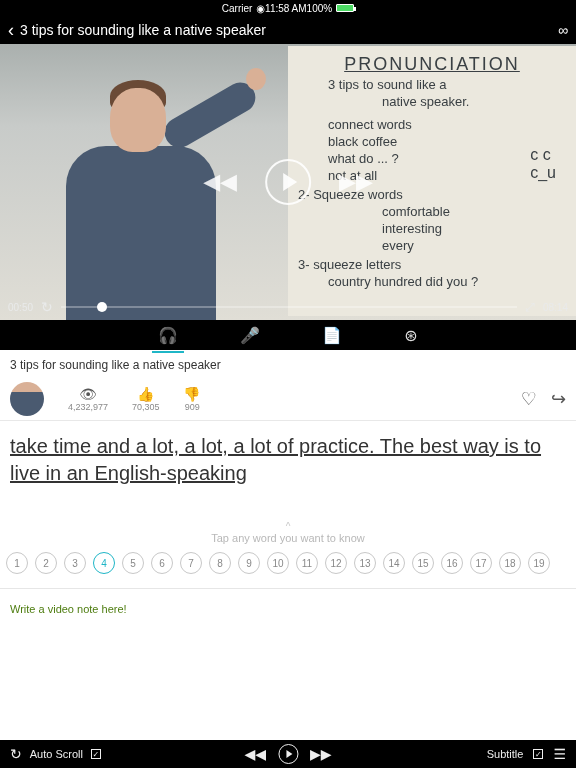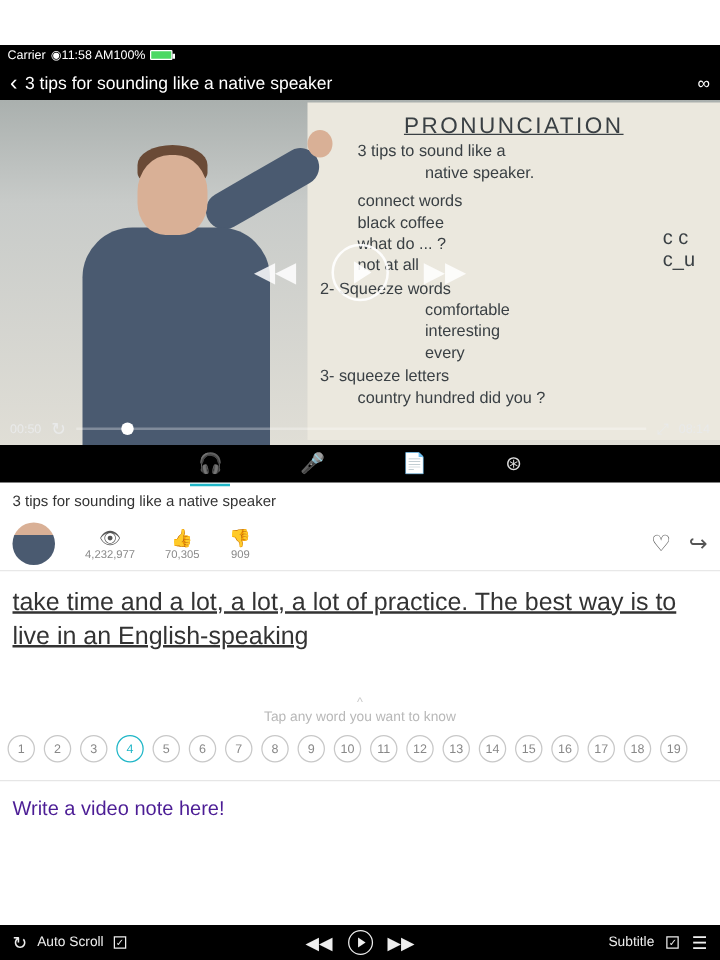--- a/index.html
+++ b/index.html
@@ -1,29 +1,29 @@
 <!DOCTYPE html>
 <html><head>
 <meta charset="utf-8">
 <style>
 * { margin: 0; padding: 0; box-sizing: border-box; font-family: -apple-system, Helvetica, Arial, sans-serif; }
 body { width: 576px; height: 768px; background: #fff; overflow: hidden; position: relative; }
 
-.status-bar { height: 16px; background: #000; color: #fff; display: flex; justify-content: flex-start; align-items: center; font-size: 10px; padding: 0 6px; margin-top: 36px; }
+.status-bar { height: 16px; background: #000; color: #fff; display: flex; justify-content: center; align-items: center; font-size: 10px; padding: 0 6px; }
 .status-left, .status-right { display: flex; align-items: center; gap: 4px; }
 .status-right .battery { width: 18px; height: 8px; border: 1px solid #fff; border-radius: 1px; position: relative; background: #4cd964; }
 .status-right .battery::after { content: ''; position: absolute; right: -3px; top: 2px; width: 2px; height: 4px; background: #fff; }
 
 .nav-bar { height: 28px; background: #000; display: flex; align-items: center; padding: 0 8px; color: #fff; }
 .nav-back { font-size: 18px; margin-right: 6px; }
 .nav-title { font-size: 14px; flex: 1; }
 .nav-share { font-size: 14px; }
 
 .video { height: 276px; background: linear-gradient(180deg, #aab0ae 0%, #c8cbc9 30%, #e0ded6 100%); position: relative; overflow: hidden; }
-.whiteboard { position: absolute; right: 0; top: 2px; width: 330px; height: 270px; background: #ebe8de; padding: 8px 10px; font-family: 'Comic Sans MS', cursive; color: #3a4044; }
+.whiteboard { position: absolute; right: 0; top: 2px; width: 288px; height: 270px; background: #ebe8de; padding: 8px 10px; font-family: 'Comic Sans MS', cursive; color: #3a4044; }
 .whiteboard .wb-title { font-size: 18px; text-decoration: underline; letter-spacing: 2px; text-align: center; }
 .whiteboard .wb-line { font-size: 13px; margin-top: 2px; }
 .wb-sub { margin-left: 30px; }
 .wb-sub2 { margin-left: 84px; }
 .wb-cc { position: absolute; right: 20px; top: 100px; font-size: 16px; }
 
 .person { position: absolute; left: 10px; bottom: 0; width: 240px; height: 260px; }
 .person .head { position: absolute; left: 100px; top: 28px; width: 56px; height: 64px; background: #d9b096; border-radius: 46% 46% 40% 40%; }
 .person .hair { position: absolute; left: 100px; top: 20px; width: 56px; height: 32px; background: #6a4a36; border-radius: 50% 50% 30% 30%; }
 .person .body { position: absolute; left: 56px; top: 86px; width: 150px; height: 180px; background: #4a5a70; border-radius: 40px 40px 0 0; }
@@ -57,21 +57,21 @@
 
 .hint { text-align: center; font-size: 11px; color: #b8b8b8; margin-top: 26px; }
 .hint::before { content: '^'; display: block; font-size: 10px; color: #c8c8c8; }
 
 .chips { display: flex; gap: 7px; padding: 8px 6px 14px; overflow: hidden; }
 .chip { min-width: 22px; height: 22px; border: 1px solid #c8c8c8; border-radius: 50%; display: flex; align-items: center; justify-content: center; font-size: 10px; color: #888; padding: 0 3px; }
 .chip.active { border-color: #1fb6c7; color: #1fb6c7; }
 
 .divider { height: 1px; background: #e6e6e6; }
 
-.note-input { padding: 14px 10px; font-size: 16px; color: #4c1d95; }
+.note-input { padding: 14px 10px; font-size: 11px; color: #4d7c0f; }
 
 .bottom-bar { position: absolute; bottom: 0; left: 0; right: 0; height: 28px; background: #000; color: #eee; display: flex; align-items: center; padding: 0 10px; font-size: 11px; }
 .bb-left { display: flex; align-items: center; gap: 8px; }
 .bb-center { position: absolute; left: 50%; transform: translateX(-50%); display: flex; align-items: center; gap: 12px; font-size: 14px; }
 .bb-center .play-sm { width: 20px; height: 20px; border: 1.5px solid #eee; border-radius: 50%; display: flex; align-items: center; justify-content: center; }
 .bb-center .play-sm::before { content: ''; border-left: 6px solid #eee; border-top: 4px solid transparent; border-bottom: 4px solid transparent; margin-left: 2px; }
 .bb-right { margin-left: auto; display: flex; align-items: center; gap: 10px; }
 .check { width: 10px; height: 10px; border: 1px solid #eee; display: inline-flex; align-items: center; justify-content: center; font-size: 8px; }
 </style>
 </head>

